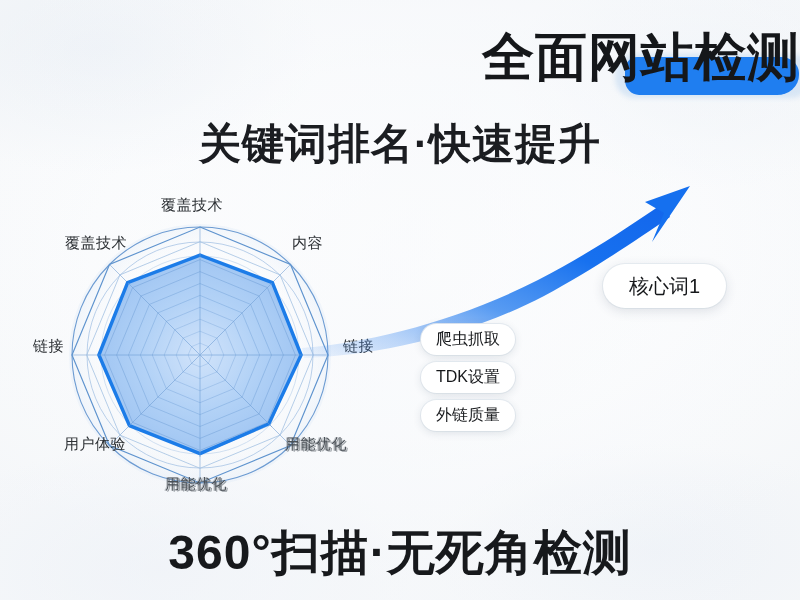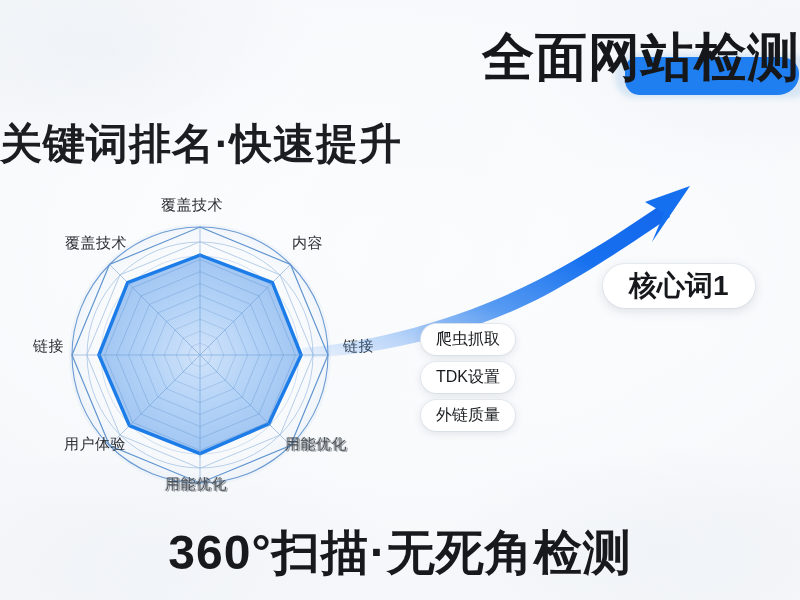--- a/index.html
+++ b/index.html
@@ -80,20 +80,21 @@
     border-radius: 20px;
     filter: blur(2.5px);
   }
   .headline .txt { position: relative; z-index: 2; }
 
   .subhead-wrap {
     position: absolute;
     left: 0;
     top: 116px;
     width: 800px;
+    text-align: center;
   }
   .subhead {
     display: inline-block;
     font-size: 42px;
     font-weight: 700;
     letter-spacing: 1px;
     color: #1b1d21;
     white-space: nowrap;
     font-family: "Liberation Sans", "DejaVu Sans", sans-serif;
   }
@@ -156,22 +157,22 @@
   }
   .pill.small {
     height: 31px;
     padding: 0 15px;
     font-size: 16px;
     font-weight: 400;
   }
   .pill.big {
     height: 44px;
     padding: 0 26px;
-    font-size: 28px;
-    font-weight: 700;
+    font-size: 20px;
+    font-weight: 400;
     box-shadow: 0 3px 12px rgba(42,58,82,.14), 0 0 0 1px rgba(234,239,244,.9);
   }
 
   
   #arrow-svg {
     position: absolute;
     left: 300px;
     top: 180px;
     width: 410px;
     height: 190px;

